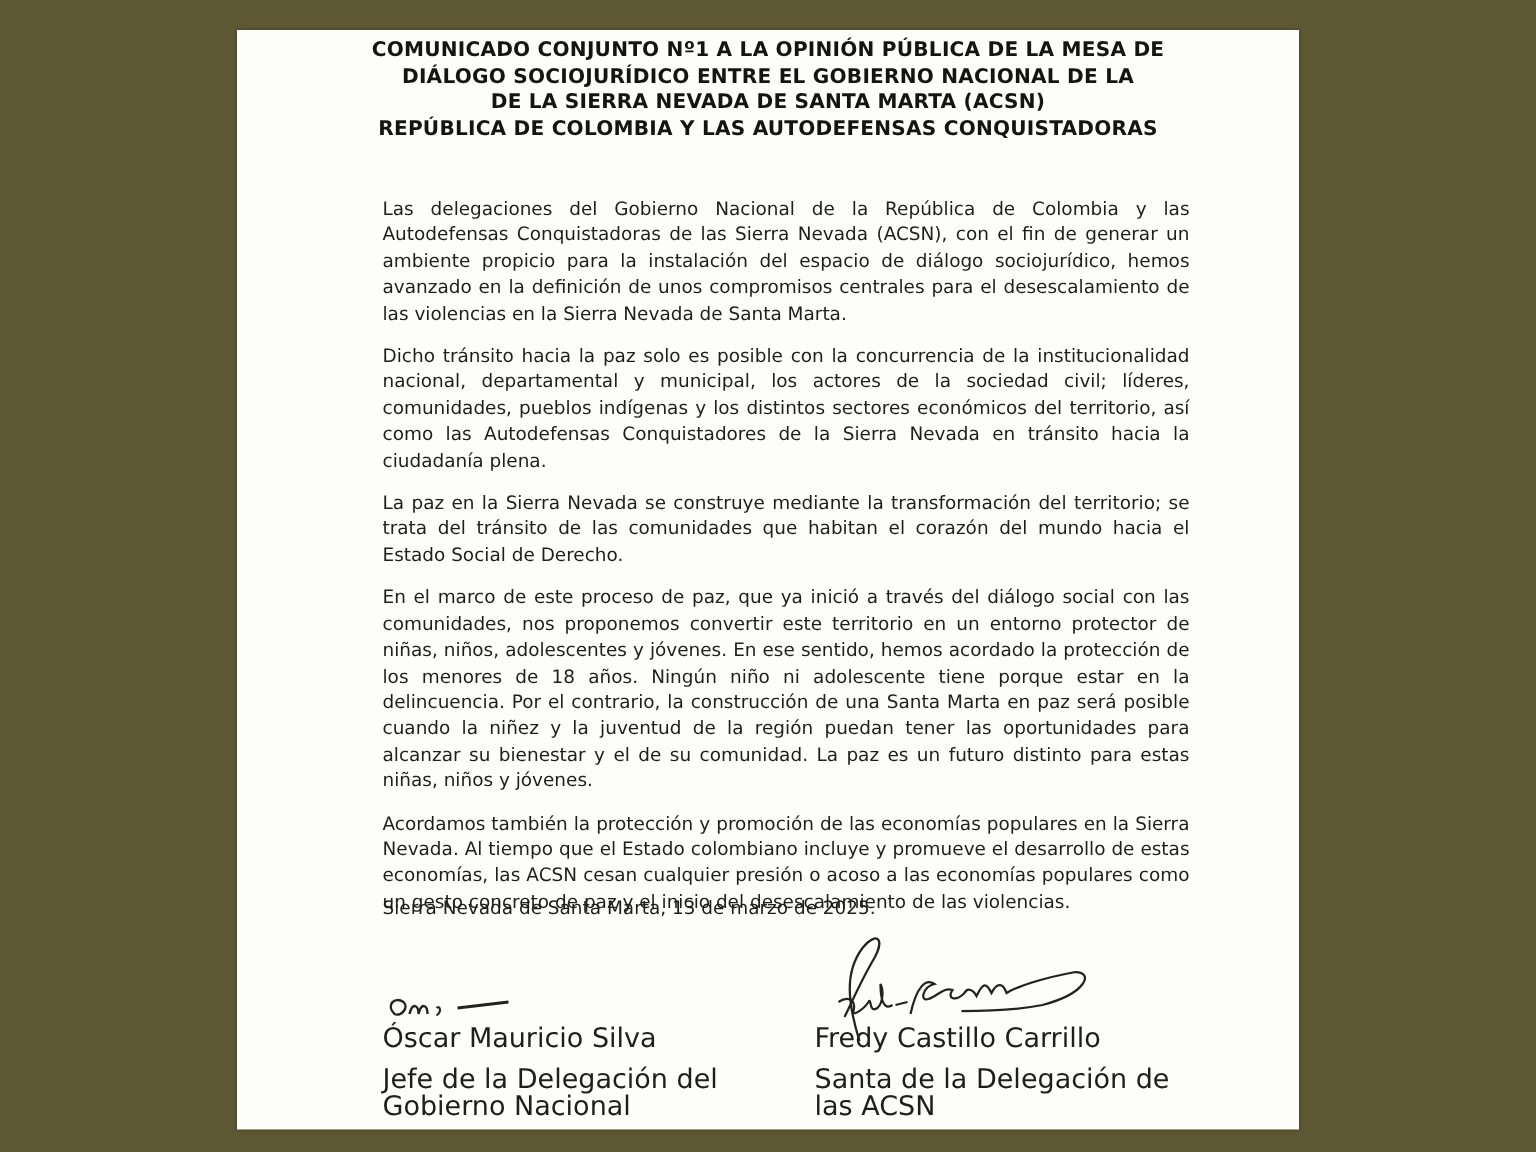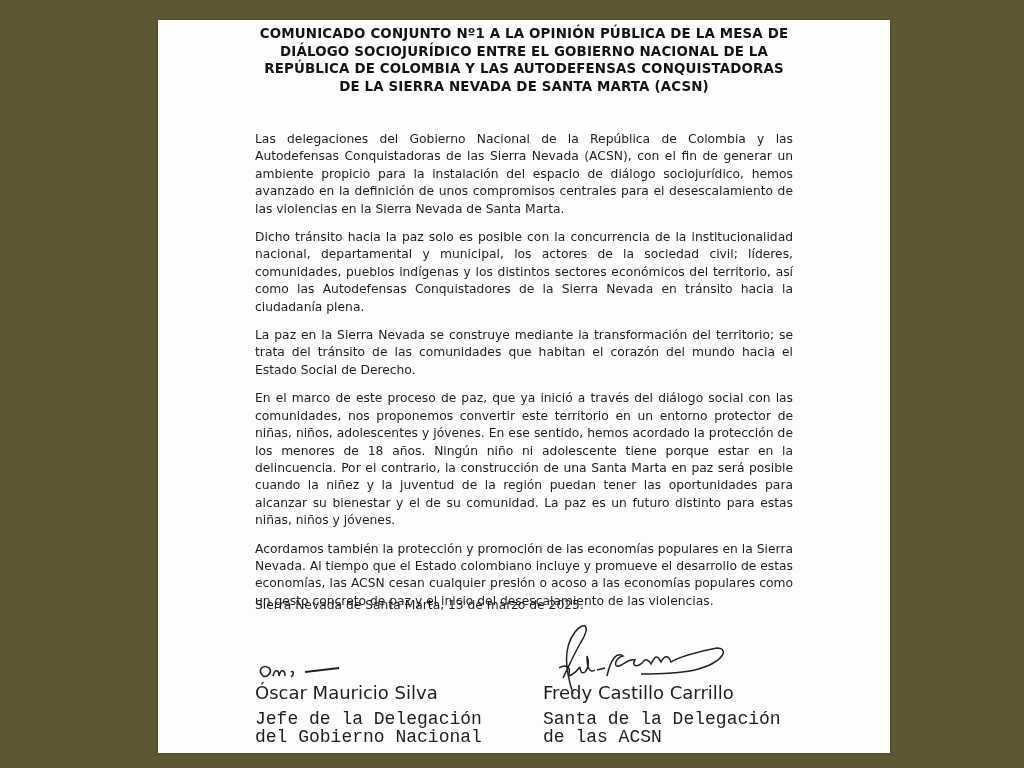--- a/index.html
+++ b/index.html
@@ -9,21 +9,20 @@
       position: relative;
       font-family: "DejaVu Sans", sans-serif;
     }
     .page {
       position: absolute;
       left: 158px; top: 20px;
       width: 708px; height: 733px;
       background: #fdfdfb;
       box-shadow: 0 0 2px rgba(0,0,0,0.4);
       color: #1e1e1e;
-      padding-left: 24px;
     }
     .title {
       position: absolute;
       left: 0; right: 0; top: 5px;
       text-align: center;
       font-weight: bold;
       font-size: 13.4px;
       line-height: 17.5px;
       letter-spacing: 0.15px;
       color: #141414;
@@ -49,32 +48,32 @@
     .sig-block {
       position: absolute;
       top: 620px;
       font-size: 18px;
       line-height: 17.4px;
     }
     .sig-left { left: 97px; width: 260px; }
     .sig-right { left: 385px; width: 260px; }
     .sig-graphic { height: 44px; position: relative; }
     .sig-name { margin-top: 0; }
-    .sig-role { margin-top: 10px; font-family: Liberation Mono, monospace; }
+    .sig-role { margin-top: 10px; }
     svg.sig { position: absolute; overflow: visible; }
   </style>
 </head>
 <body>
 
 <div class="page">
   <div class="title">
     <div>COMUNICADO CONJUNTO Nº1 A LA OPINIÓN PÚBLICA DE LA MESA DE</div>
     <div>DIÁLOGO SOCIOJURÍDICO ENTRE EL GOBIERNO NACIONAL DE LA</div>
+    <div>DE LA SIERRA NEVADA DE SANTA MARTA (ACSN)</div>
     <div>REPÚBLICA DE COLOMBIA Y LAS AUTODEFENSAS CONQUISTADORAS</div>
-    <div>DE LA SIERRA NEVADA DE SANTA MARTA (ACSN)</div>
   </div>
 
   <div class="body">
     <p>Las delegaciones del Gobierno Nacional de la República de Colombia y las Autodefensas Conquistadoras de las Sierra Nevada (ACSN), con el fin de generar un ambiente propicio para la instalación del espacio de diálogo sociojurídico, hemos avanzado en la definición de unos compromisos centrales para el desescalamiento de las violencias en la Sierra Nevada de Santa Marta.</p>
     <p>Dicho tránsito hacia la paz solo es posible con la concurrencia de la institucionalidad nacional, departamental y municipal, los actores de la sociedad civil; líderes, comunidades, pueblos indígenas y los distintos sectores económicos del territorio, así como las Autodefensas Conquistadores de la Sierra Nevada en tránsito hacia la ciudadanía plena.</p>
     <p>La paz en la Sierra Nevada se construye mediante la transformación del territorio; se trata del tránsito de las comunidades que habitan el corazón del mundo hacia el Estado Social de Derecho.</p>
     <p>En el marco de este proceso de paz, que ya inició a través del diálogo social con las comunidades, nos proponemos convertir este territorio en un entorno protector de niñas, niños, adolescentes y jóvenes. En ese sentido, hemos acordado la protección de los menores de 18 años. Ningún niño ni adolescente tiene porque estar en la delincuencia. Por el contrario, la construcción de una Santa Marta en paz será posible cuando la niñez y la juventud de la región puedan tener las oportunidades para alcanzar su bienestar y el de su comunidad. La paz es un futuro distinto para estas niñas, niños y jóvenes.</p>
     <p>Acordamos también la protección y promoción de las economías populares en la Sierra Nevada. Al tiempo que el Estado colombiano incluye y promueve el desarrollo de estas economías, las ACSN cesan cualquier presión o acoso a las economías populares como un gesto concreto de paz y el inicio del desescalamiento de las violencias.</p>
   </div>
 

